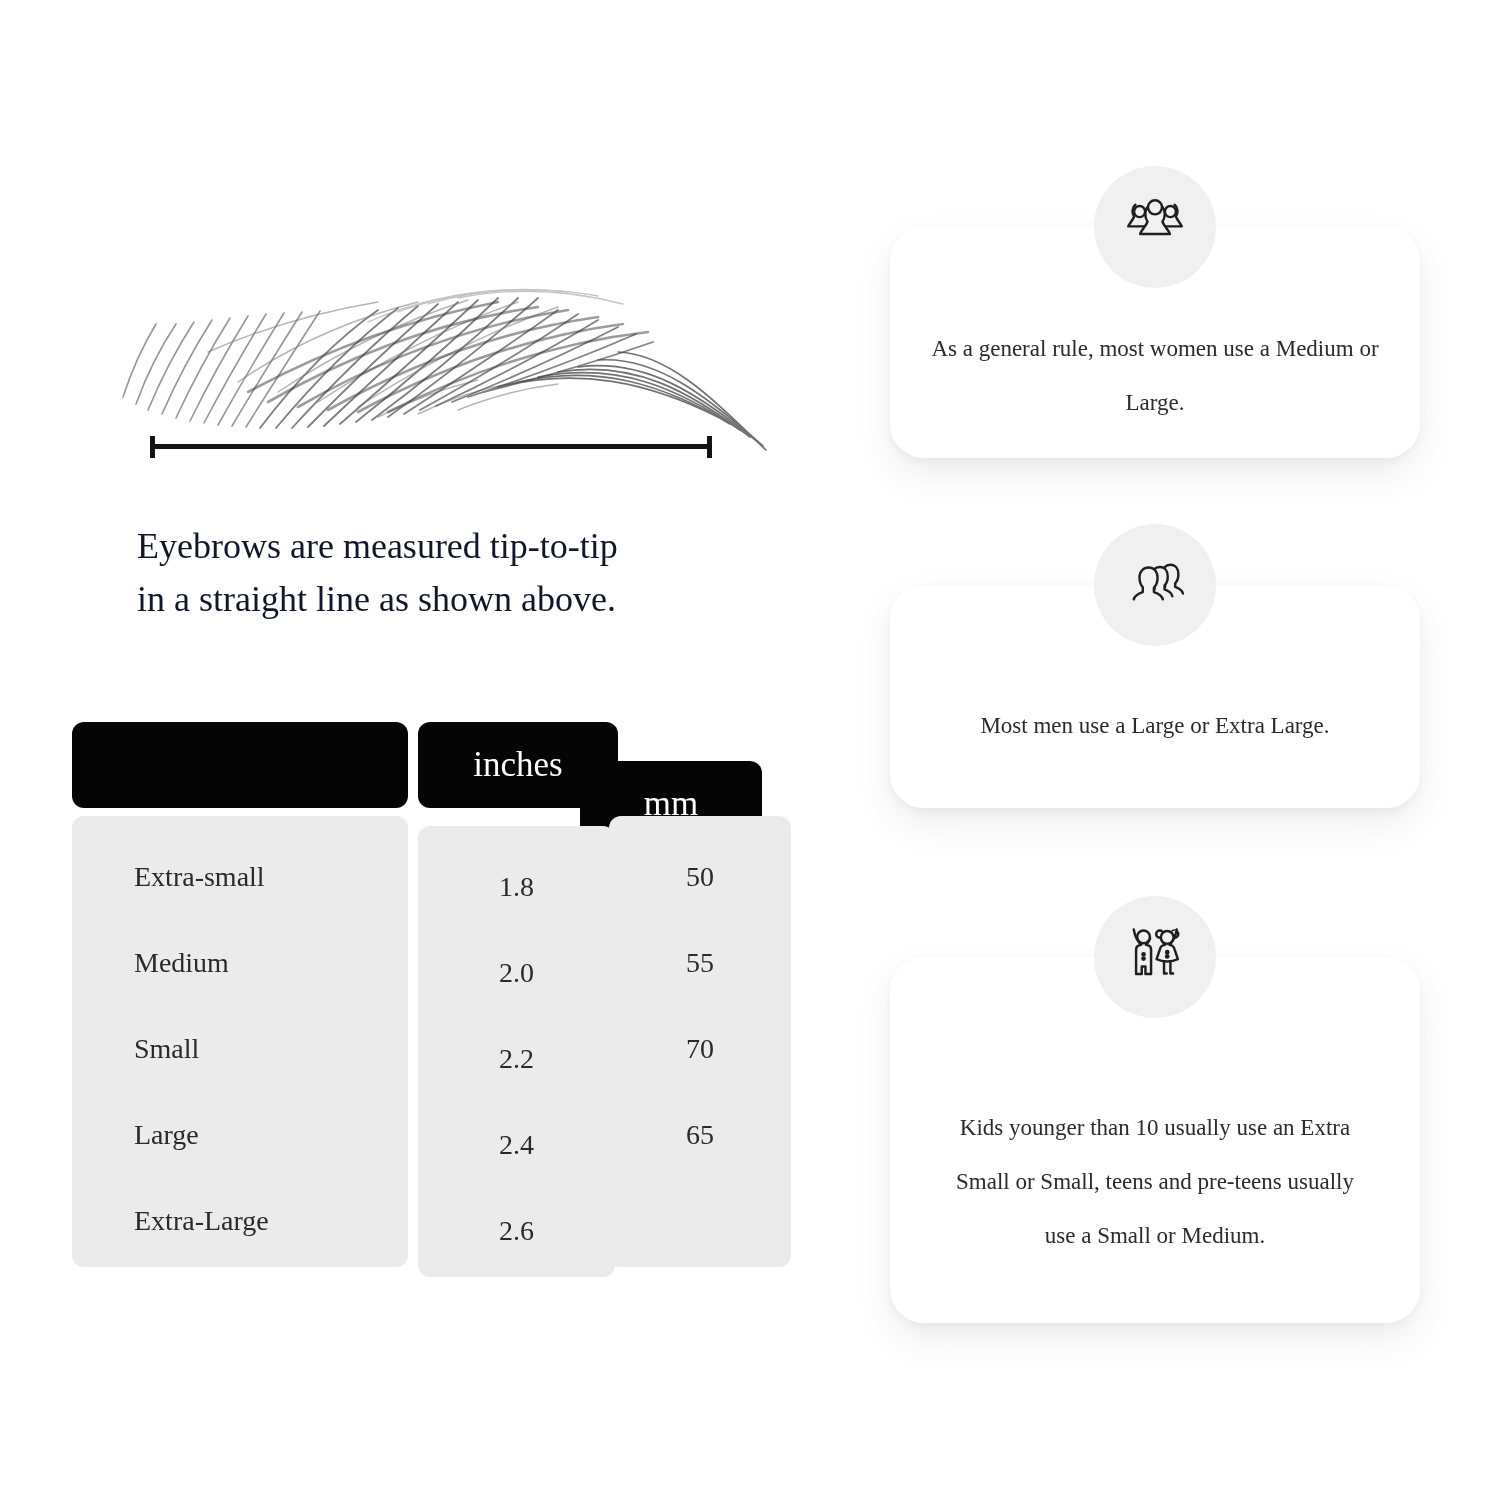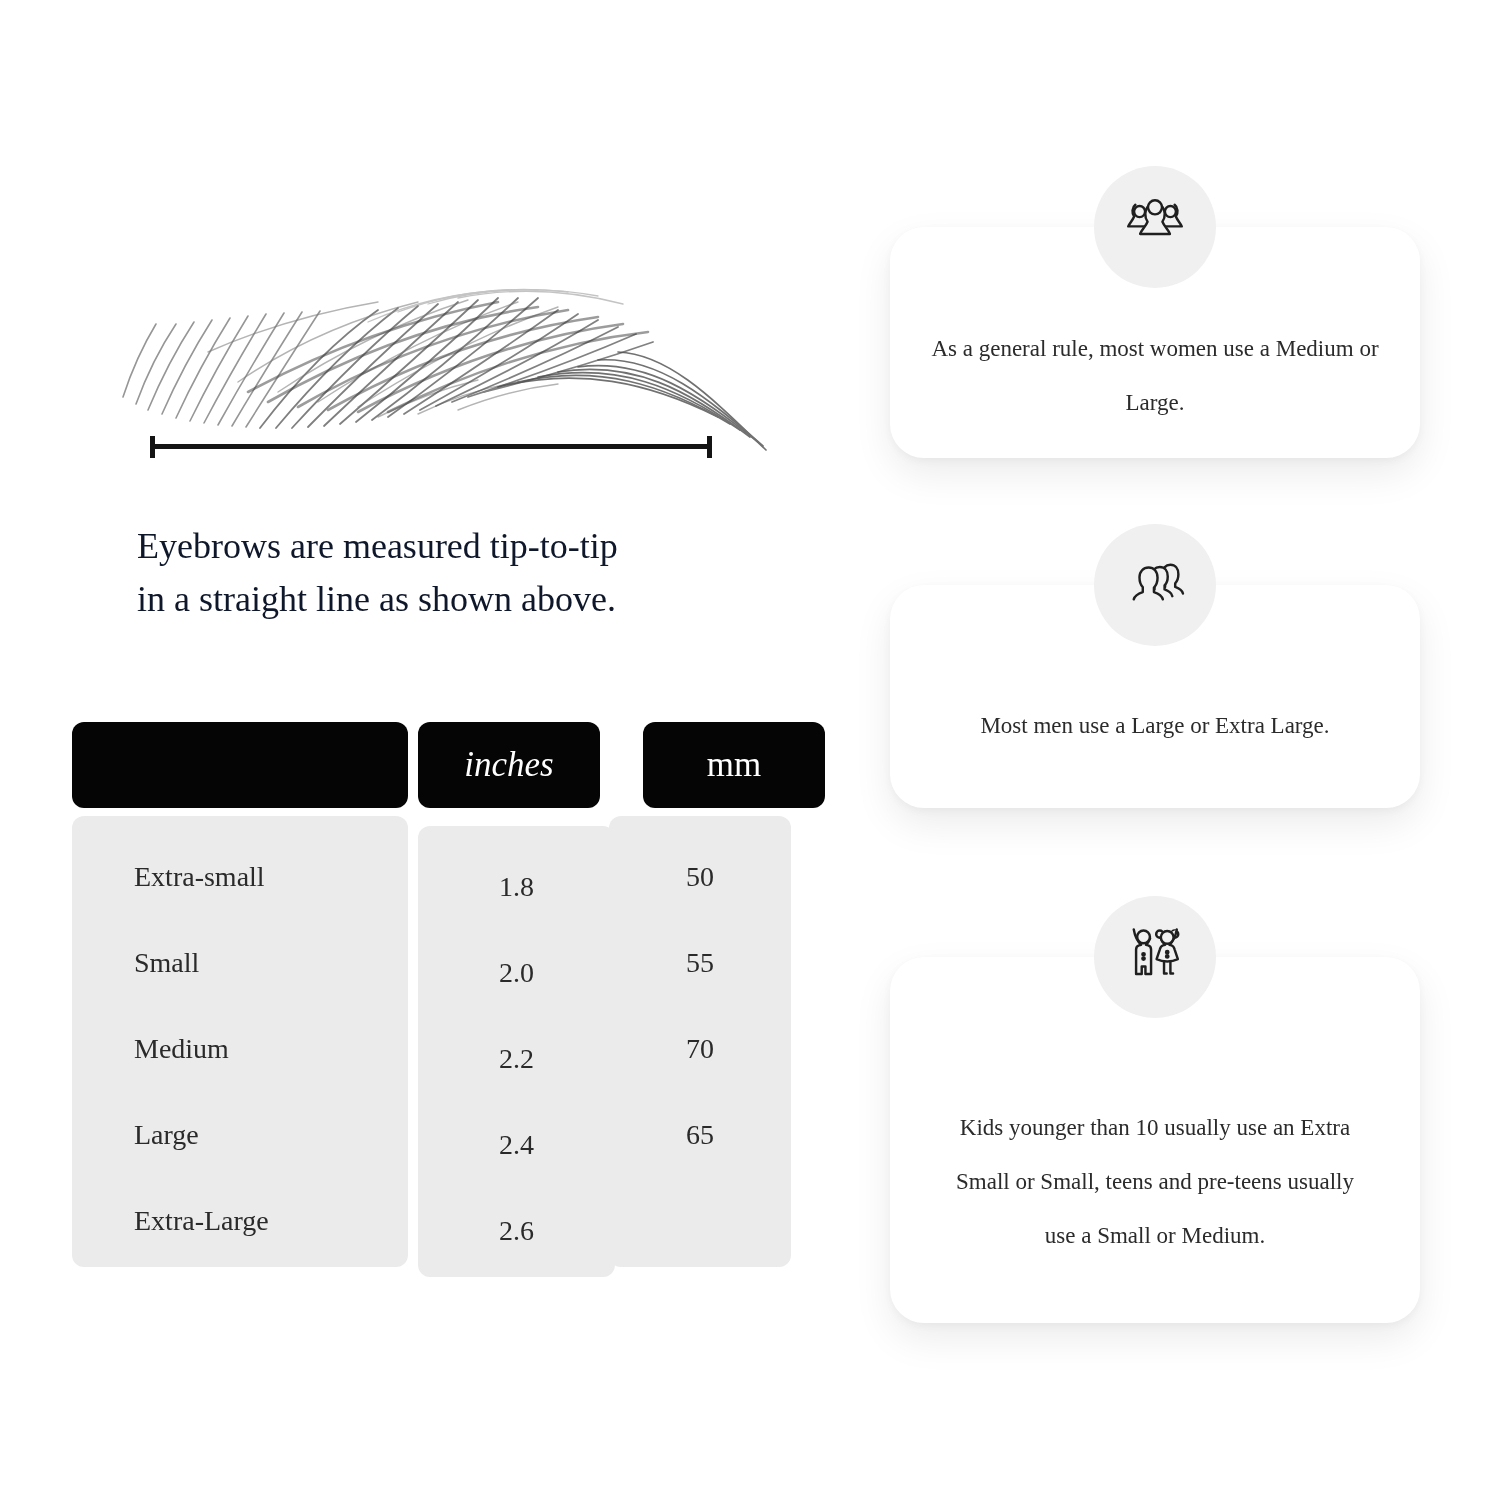--- a/index.html
+++ b/index.html
@@ -17,22 +17,22 @@
   .caption{
     position:absolute;left:137px;top:520px;width:640px;
     font-size:36px;line-height:53px;color:#0f172a;text-align:left;
   }
   
   .th{
     position:absolute;top:722px;height:86px;background:#050505;border-radius:12px;
     color:#ffffff;display:flex;align-items:center;justify-content:center;font-size:35px;
   }
   .th.c1{left:72px;width:336px;}
-  .th.c2{left:418px;width:182px;font-style:italic;}
-  .th.c3{left:643px;width:182px;}
+  .th.c2{left:418px;width:200px;}
+  .th.c3{left:580px;width:182px;margin-top:39px;}
   .tb{
     position:absolute;top:816px;height:451px;background:#ebebeb;border-radius:12px;
     display:flex;flex-direction:column;padding-top:18px;box-sizing:border-box;
   }
   .tb.c1{left:72px;width:336px;}
   .tb.c2{left:418px;width:197px;margin-top:10px;}
   .tb.c3{left:609px;width:182px;}
   .cell{height:86px;display:flex;align-items:center;font-size:28px;color:#2a2a2a;}
   .tb.c1 .cell{padding-left:62px;}
   .tb.c2 .cell,.tb.c3 .cell{justify-content:center;}
@@ -141,22 +141,22 @@
     <div>Eyebrows are measured tip-to-tip</div>
     <div>in a straight line as shown above.</div>
   </div>
 
   <div class="th c1"></div>
   <div class="th c2">inches</div>
   <div class="th c3">mm</div>
 
   <div class="tb c1">
     <div class="cell">Extra-small</div>
+    <div class="cell">Medium</div>
     <div class="cell">Small</div>
-    <div class="cell">Medium</div>
     <div class="cell">Large</div>
     <div class="cell">Extra-Large</div>
   </div>
   <div class="tb c2">
     <div class="cell">1.8</div>
     <div class="cell">2.0</div>
     <div class="cell">2.2</div>
     <div class="cell">2.4</div>
     <div class="cell">2.6</div>
   </div>

